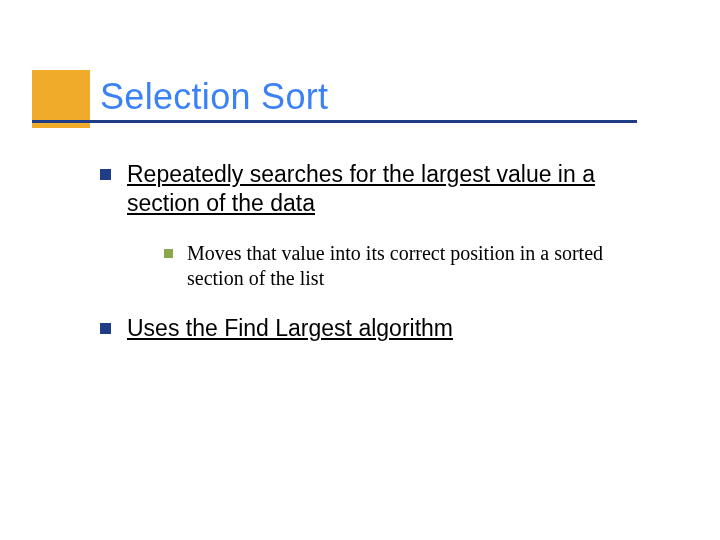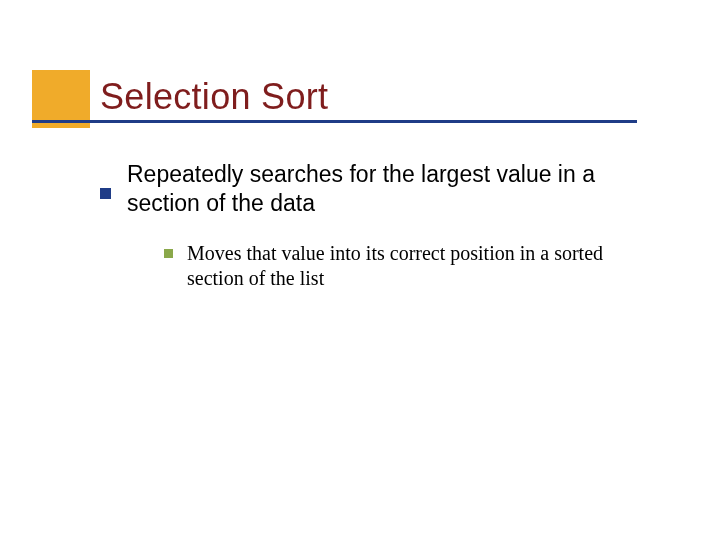--- a/index.html
+++ b/index.html
@@ -26,37 +26,38 @@
     top: 120px;
     width: 605px;
     height: 3px;
     background: #1f3c87;
   }
   .title {
     position: absolute;
     left: 100px;
     top: 76px;
     font-size: 36px;
-    color: #7f1d1d;
+    color: #3b82f6;
     font-weight: normal;
     letter-spacing: 0.3px;
   }
   .content {
     position: absolute;
     left: 100px;
     top: 160px;
     width: 560px;
     font-size: 23px;
     color: #000;
     line-height: 1.28;
   }
   .level1 {
     display: flex;
-    align-items: center;
+    align-items: flex-start;
     margin-bottom: 22px;
+    text-decoration: underline;
   }
   .level1 .bullet {
     flex: 0 0 auto;
     width: 11px;
     height: 11px;
     background: #1f3c87;
     margin-top: 9px;
     margin-right: 16px;
   }
   .level1 .text {
@@ -100,14 +101,18 @@
     <div class="text">Repeatedly searches for the largest value in a section of the data</div>
   </div>
 
   <div class="level2-group">
     <div class="level2">
       <div class="bullet"></div>
       <div class="text">Moves that value into its correct position in a sorted section of the list</div>
     </div>
   </div>
 
+  <div class="level1">
+    <div class="bullet"></div>
+    <div class="text">Uses the Find Largest algorithm</div>
+  </div>
 
 </div>
 
 </body></html>

